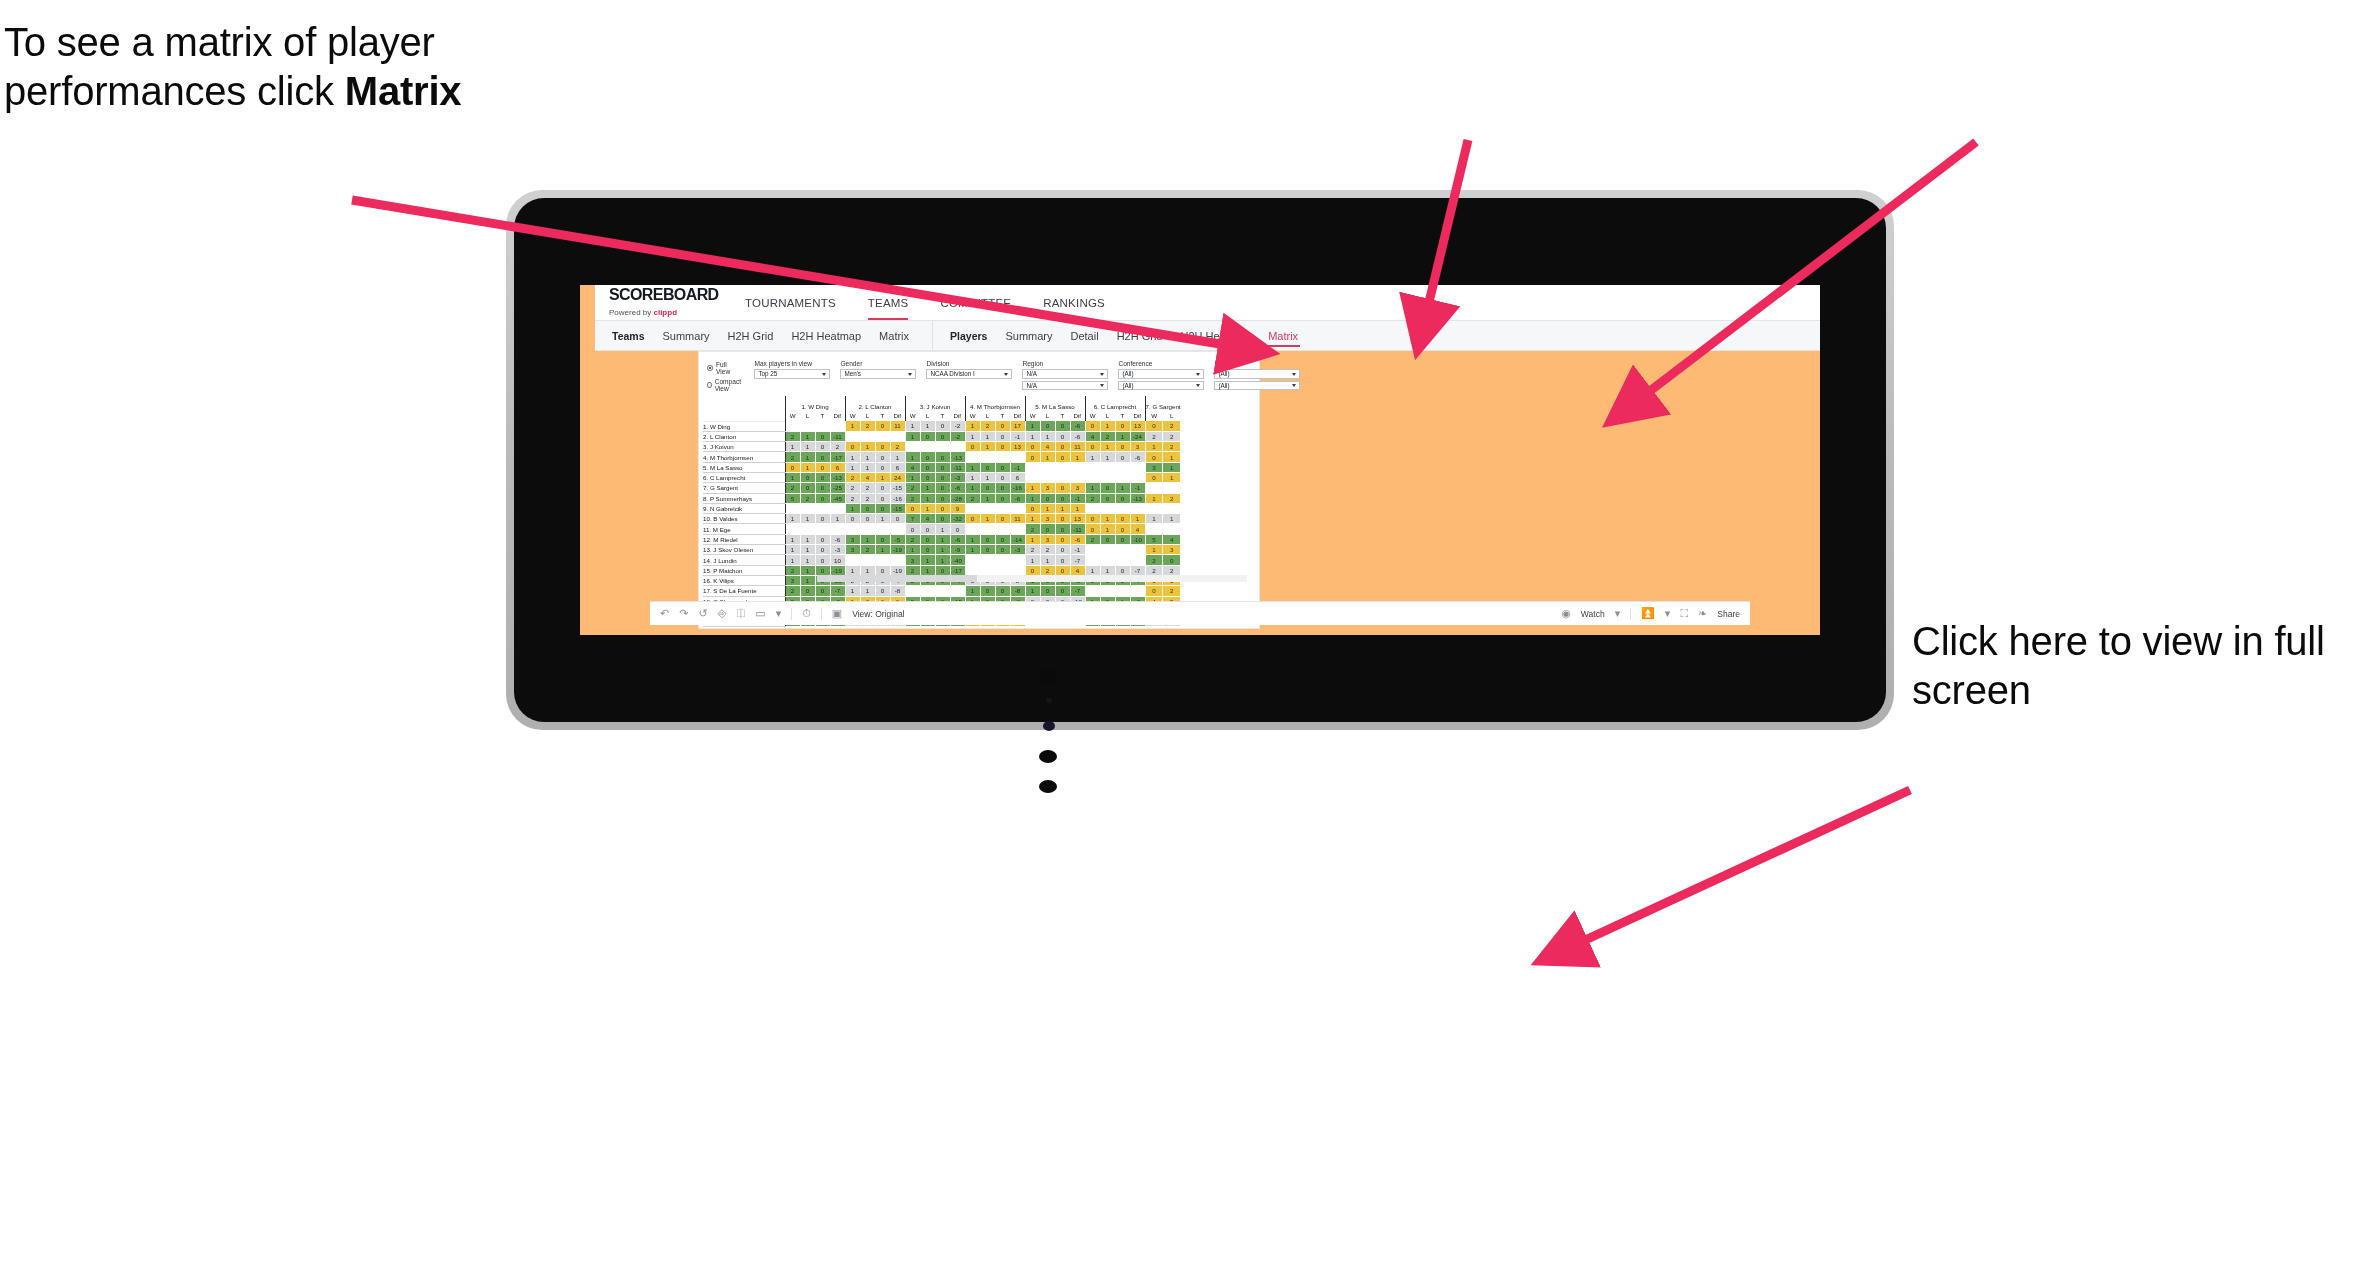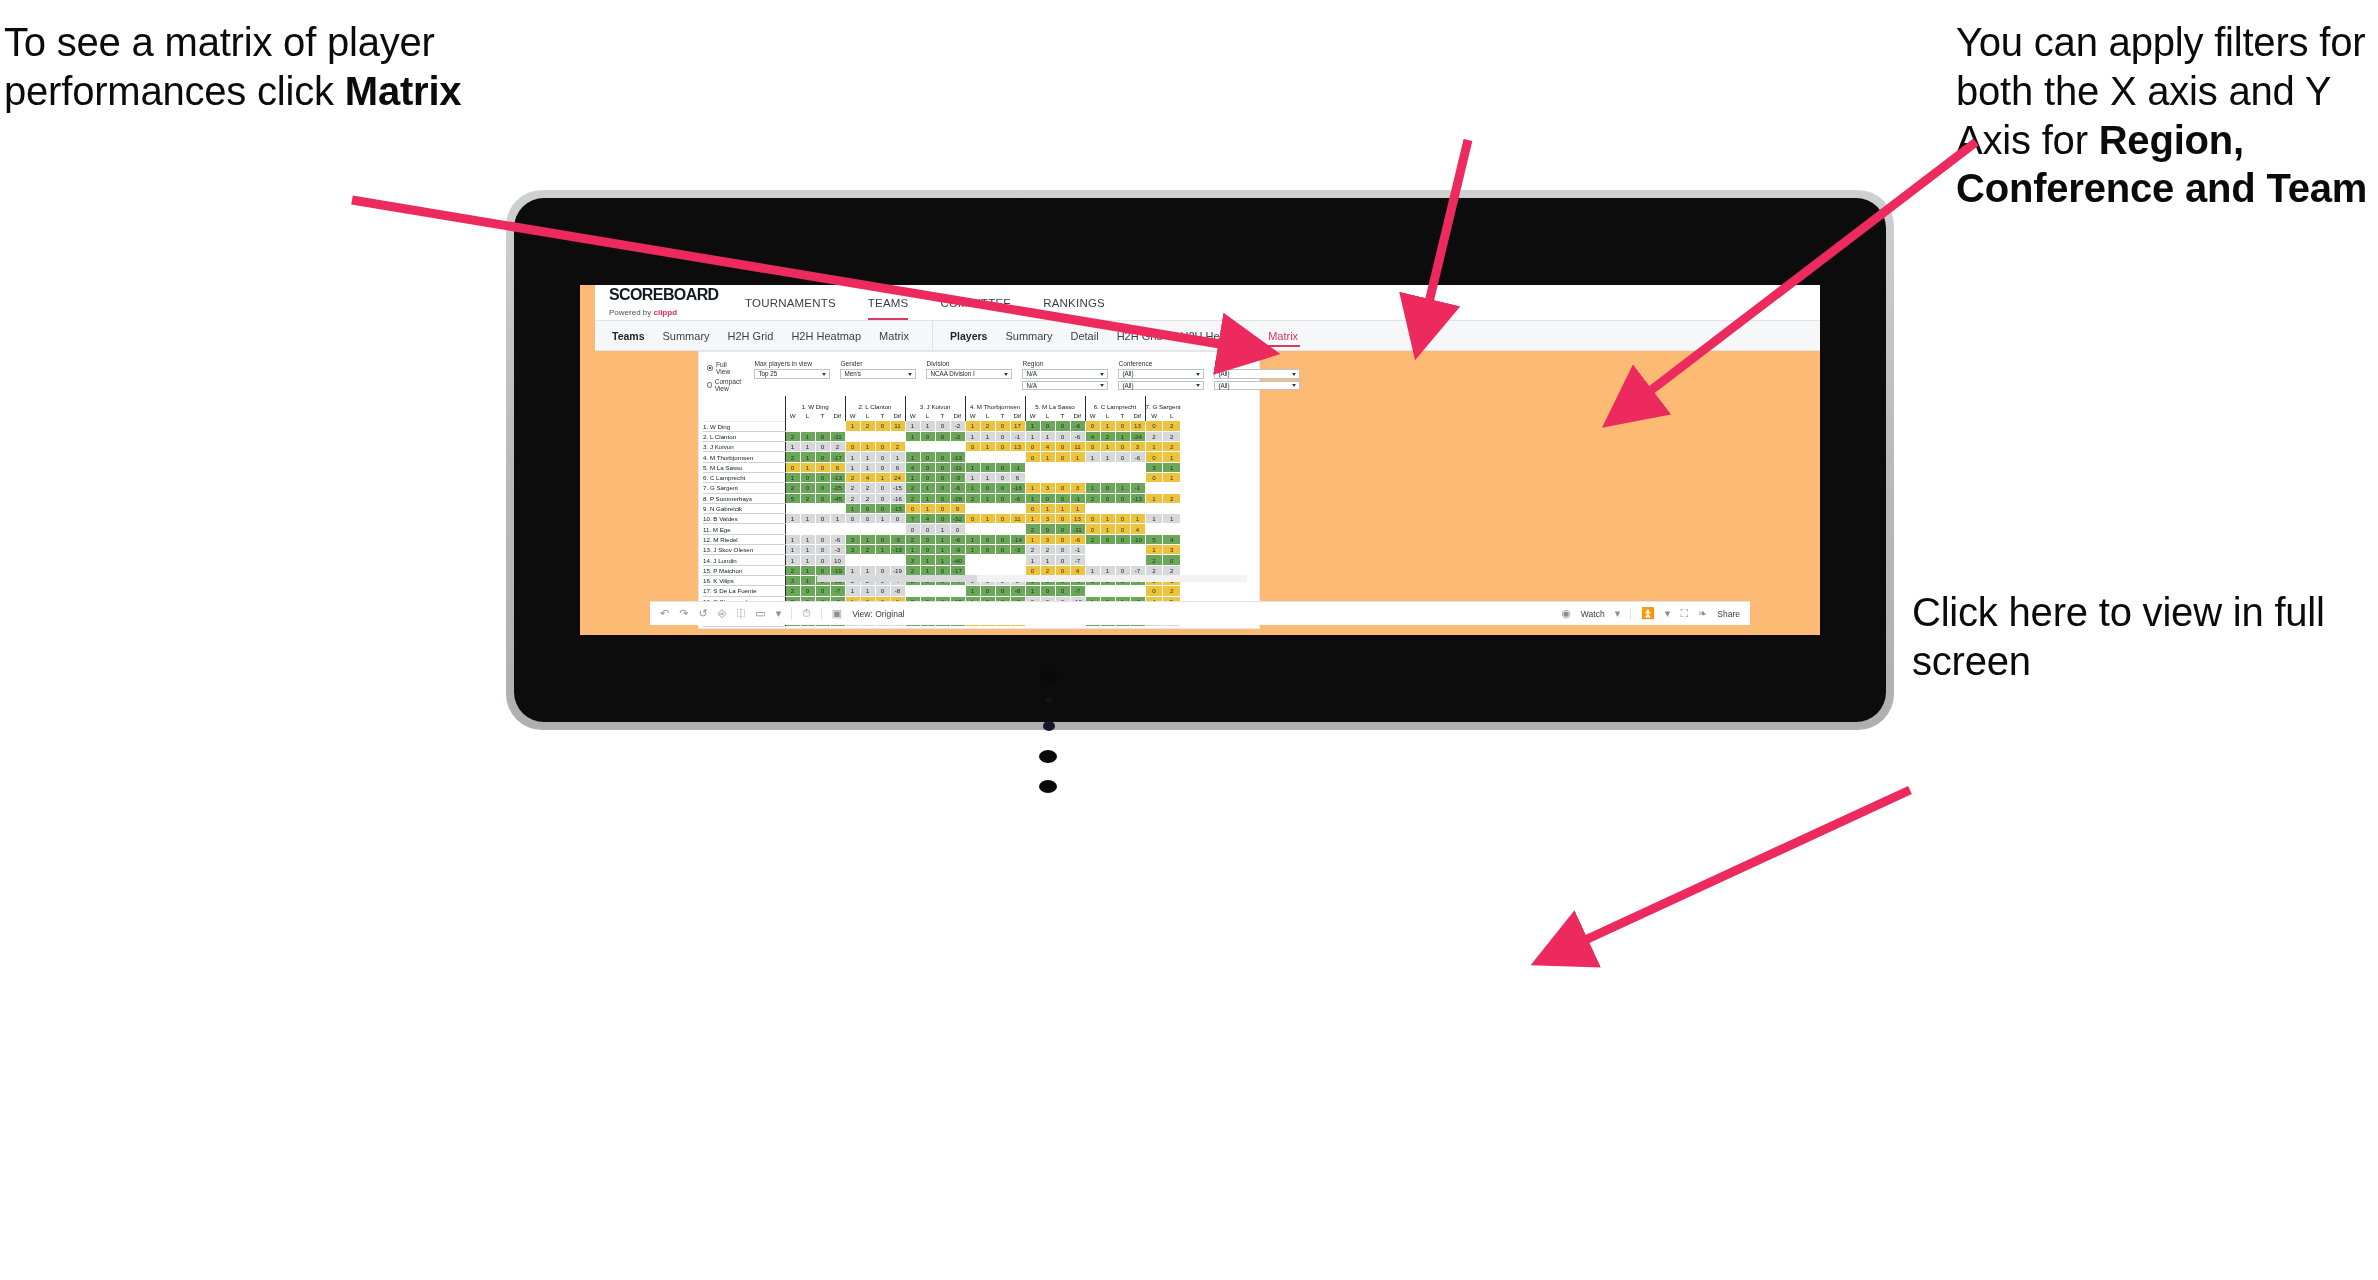--- a/index.html
+++ b/index.html
@@ -17,21 +17,21 @@
     color: #0b0b0b;
     font-size: 40px;
     line-height: 1.22;
     letter-spacing: -0.2px;
     font-family: "Liberation Sans", sans-serif;
   }
   .anno b { font-weight: 700; }
   #anno-matrix   { left: 4px;    top: 18px;  width: 560px; }
   #anno-filters  { left: 960px;  top: 18px;  width: 770px; text-align: left;}
   #anno-axis     { left: 1956px; top: 18px;  width: 420px; }
-  #anno-fullscr  { left: 1912px; top: 588px; width: 460px; }
+  #anno-fullscr  { left: 1912px; top: 617px; width: 460px; }
 
   svg.arrows { position: absolute; left: 0; top: 0; width: 2378px; height: 1280px; pointer-events: none; }
 
   
   #tablet {
     position: absolute; left: 506px; top: 190px;
     width: 1388px; height: 540px;
   }
   #tablet-body {
     position: absolute; left: 0; top: 0; width: 1388px; height: 540px;
@@ -156,21 +156,20 @@
   .spacer { flex:1; }
 </style>
 </head>
 <body>
 
 <div id="stage">
 
   <div class="anno" id="anno-matrix"><span>To see a matrix of player performances click </span><b>Matrix</b></div>
 
 
-  <div class="anno" id="anno-axis"><span>You  can apply filters for both the X axis and Y Axis for </span><b>Region, Conference and Team</b></div>
 
   <div class="anno" id="anno-fullscr">Click here to view in full screen</div>
 
   <div id="tablet">
     <div id="tablet-body"></div>
     <div id="tablet-screen-bezel"></div>
     <div id="btn-side"></div>
     <div class="lens" id="cam1"></div>
     <div class="lens" id="cam2"></div>
     <div class="lens" id="cam3"></div>

